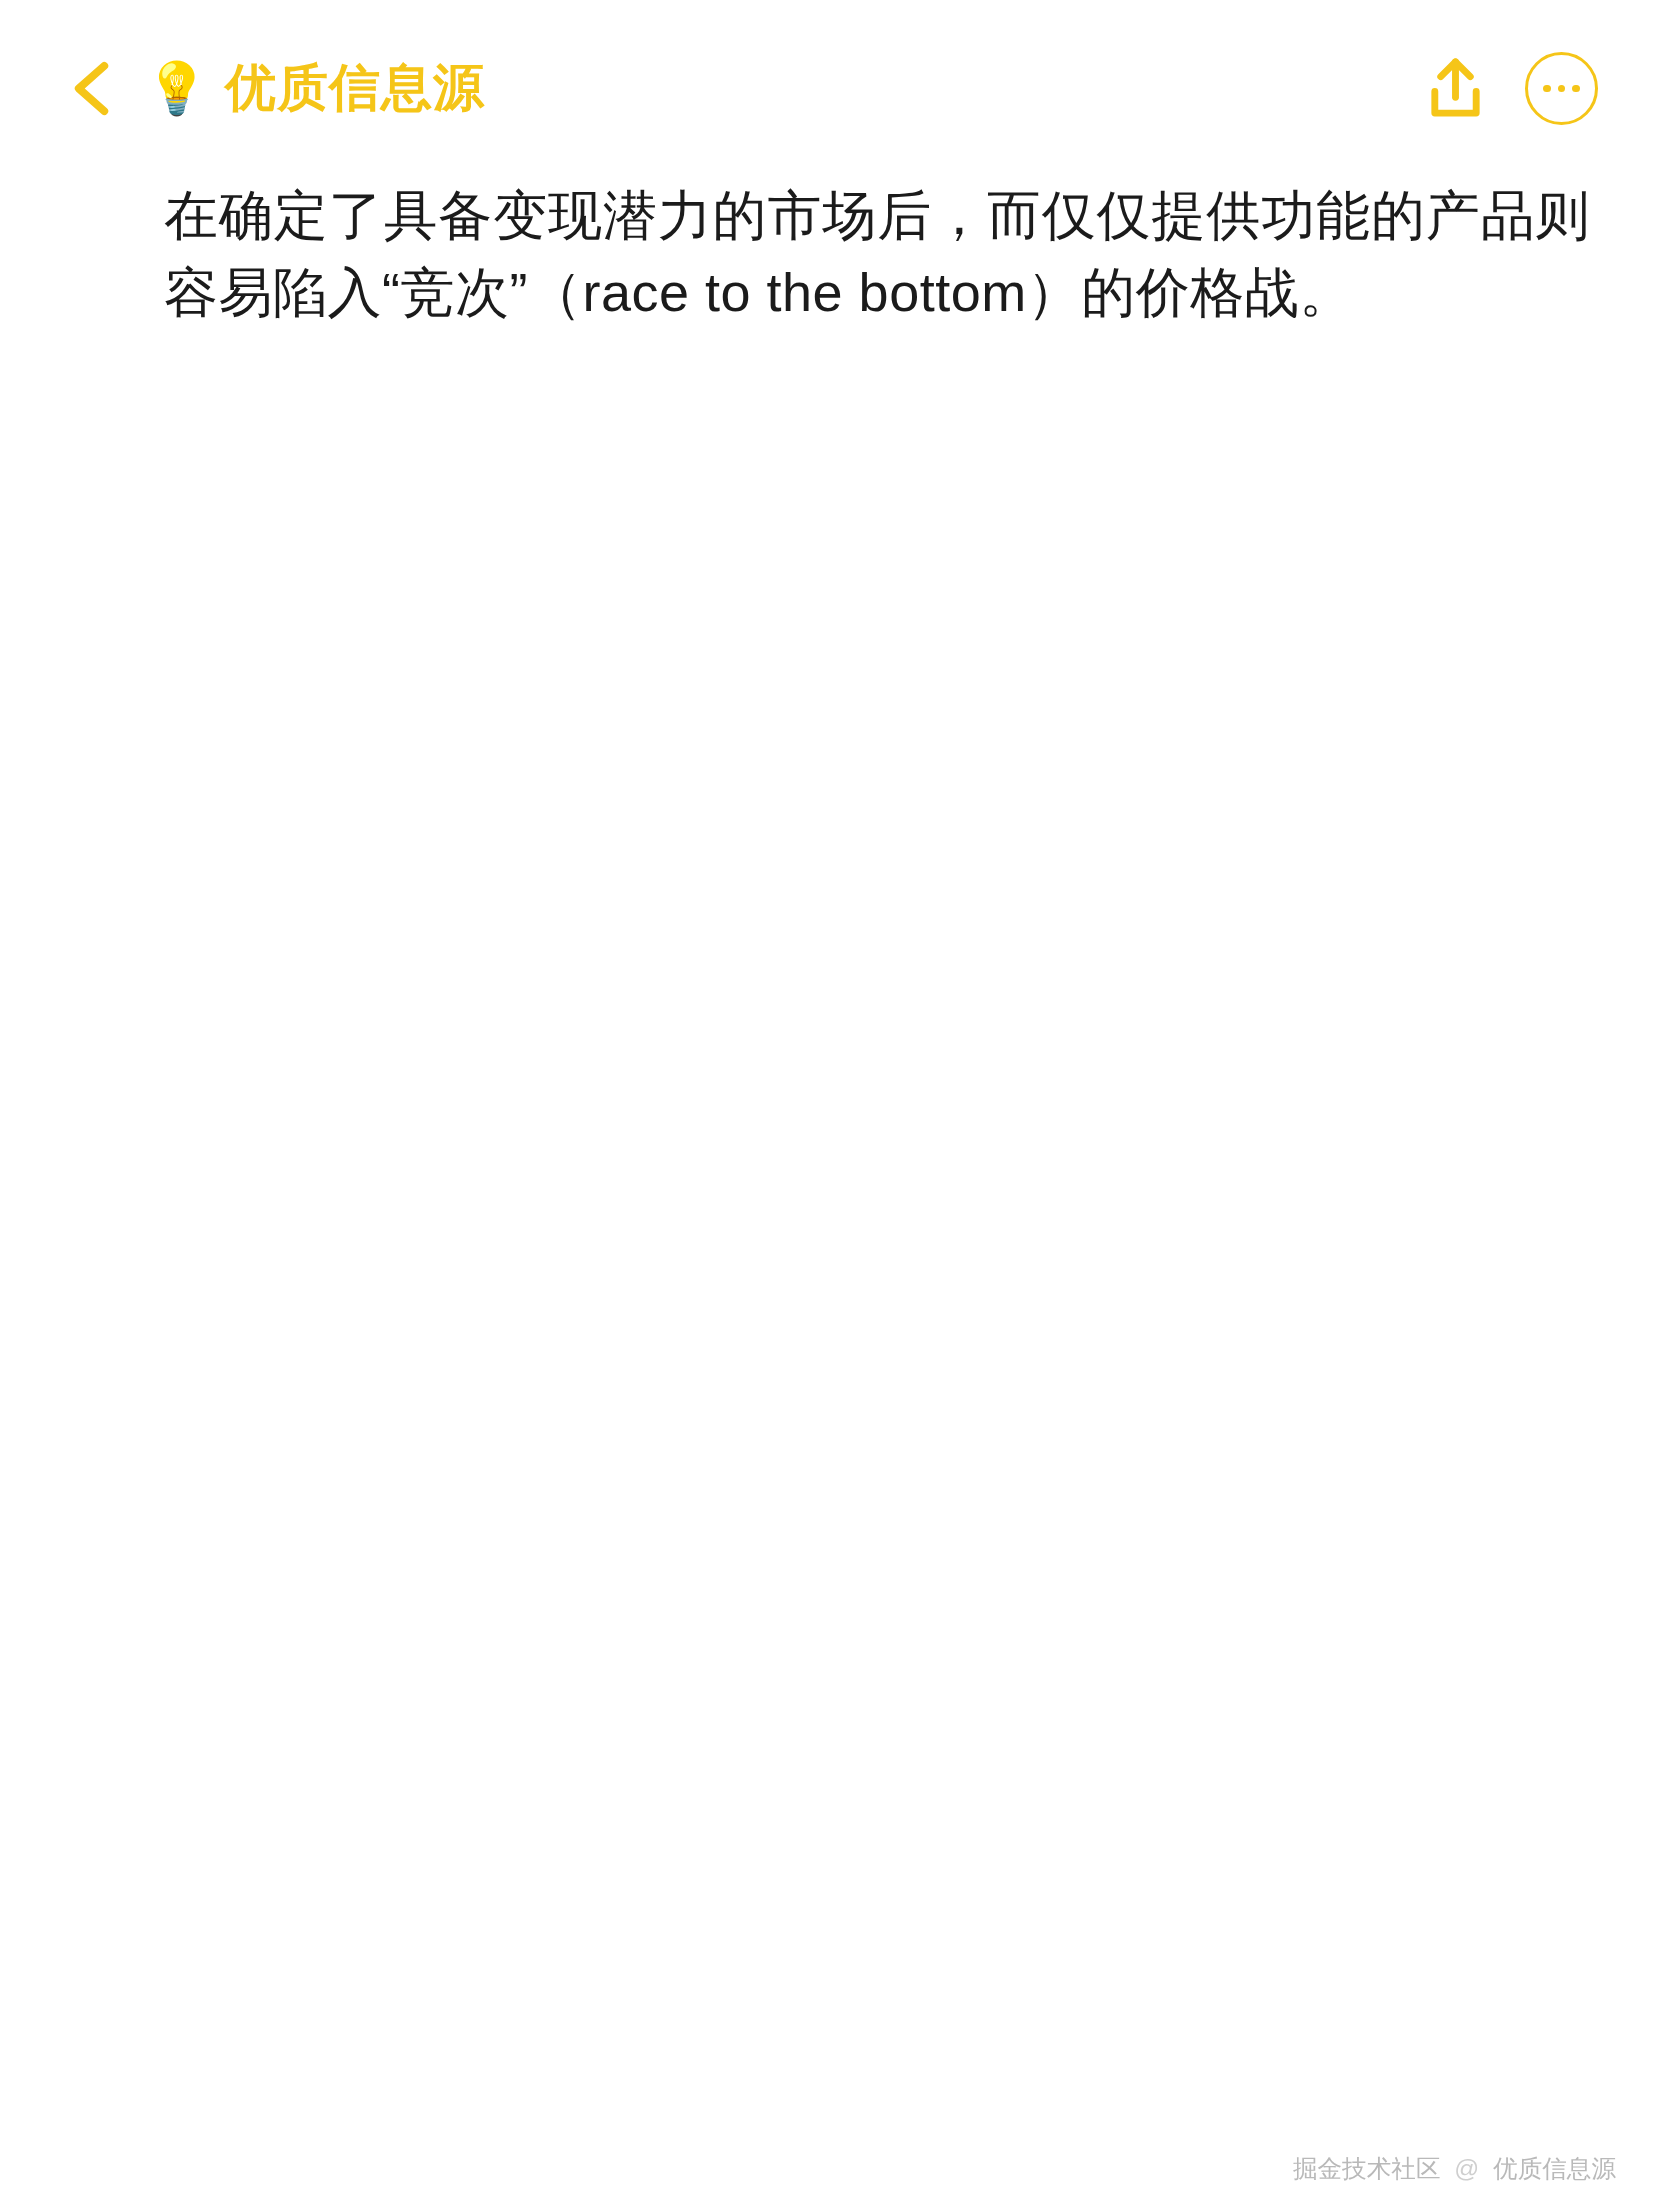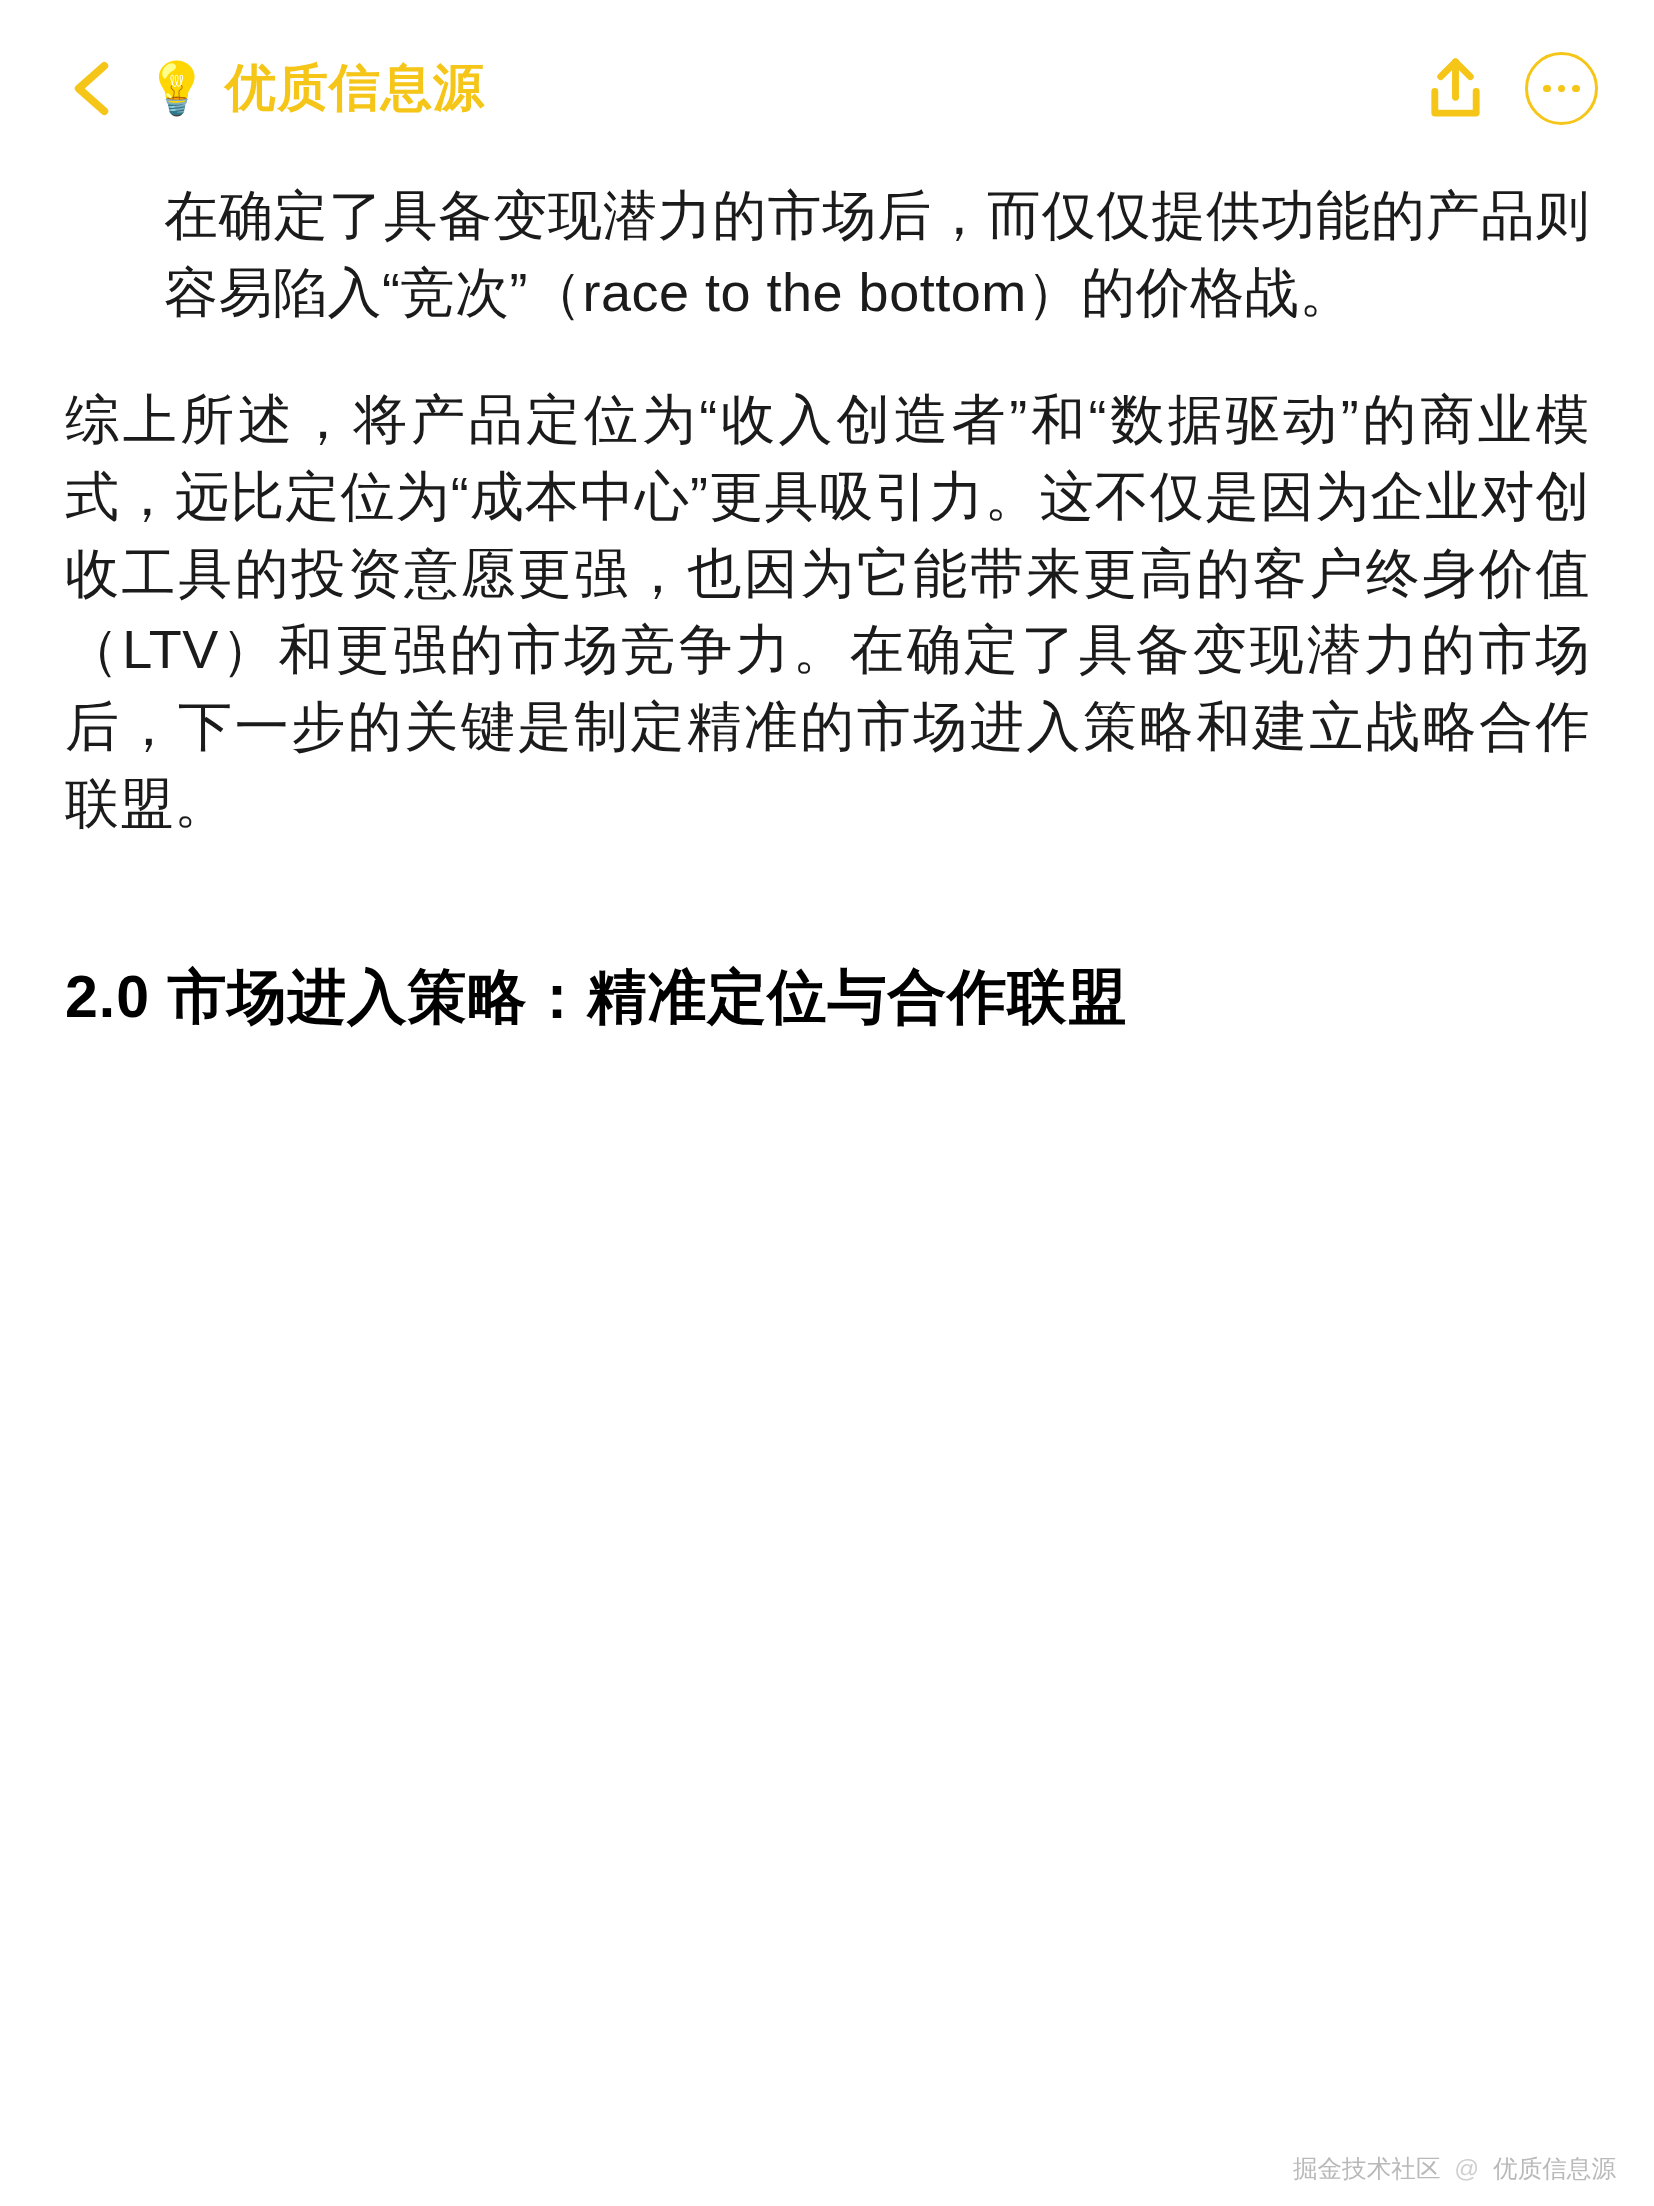--- a/index.html
+++ b/index.html
@@ -140,23 +140,21 @@
       <div class="dots-circle">
         <span class="dot"></span>
         <span class="dot"></span>
         <span class="dot"></span>
       </div>
     </div>
   </div>
 
   <div class="article">
     <p class="para indented">在确定了具备变现潜力的市场后，而仅仅提供功能的产品则容易陷入“竞次”（race to the bottom）的价格战。</p>
-    <p class="para">综上所述，将产品定位为“收入创造者”和“数据驱动”的商业模式，远比定位为“成本中心”更具吸引力。这不仅是因为企业对创收工具的投资意愿更强，也因为它能带来更高的客户终身价值（LTV）和更强的市场竞争力。在确定了具备变现潜力的市场后，下一步的关键是制定精准的市场进入策略和建立战略合作联盟。</p>
 
-    <h2 class="section-title">2.0 市场进入策略：精准定位与合作联盟</h2>
 
   </div>
 
   <div class="watermark">
     <span>掘金技术社区</span>
     <span class="wm-sep">@</span>
     <span>优质信息源</span>
   </div>
 
 </div>

